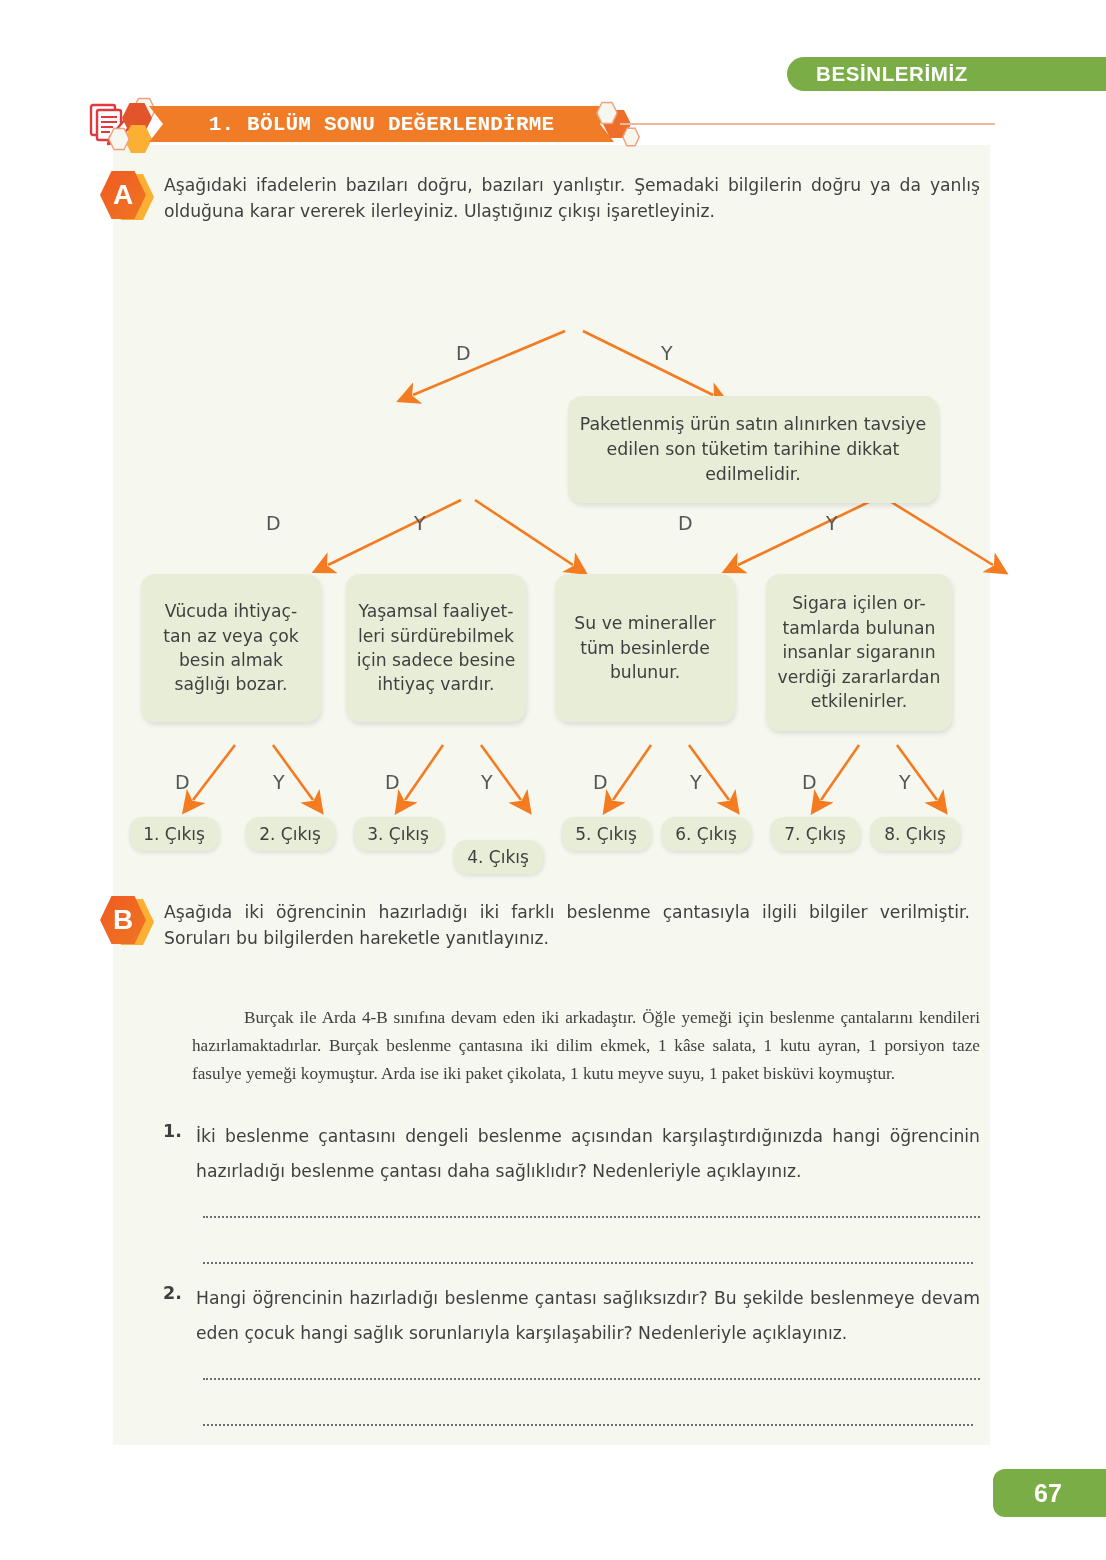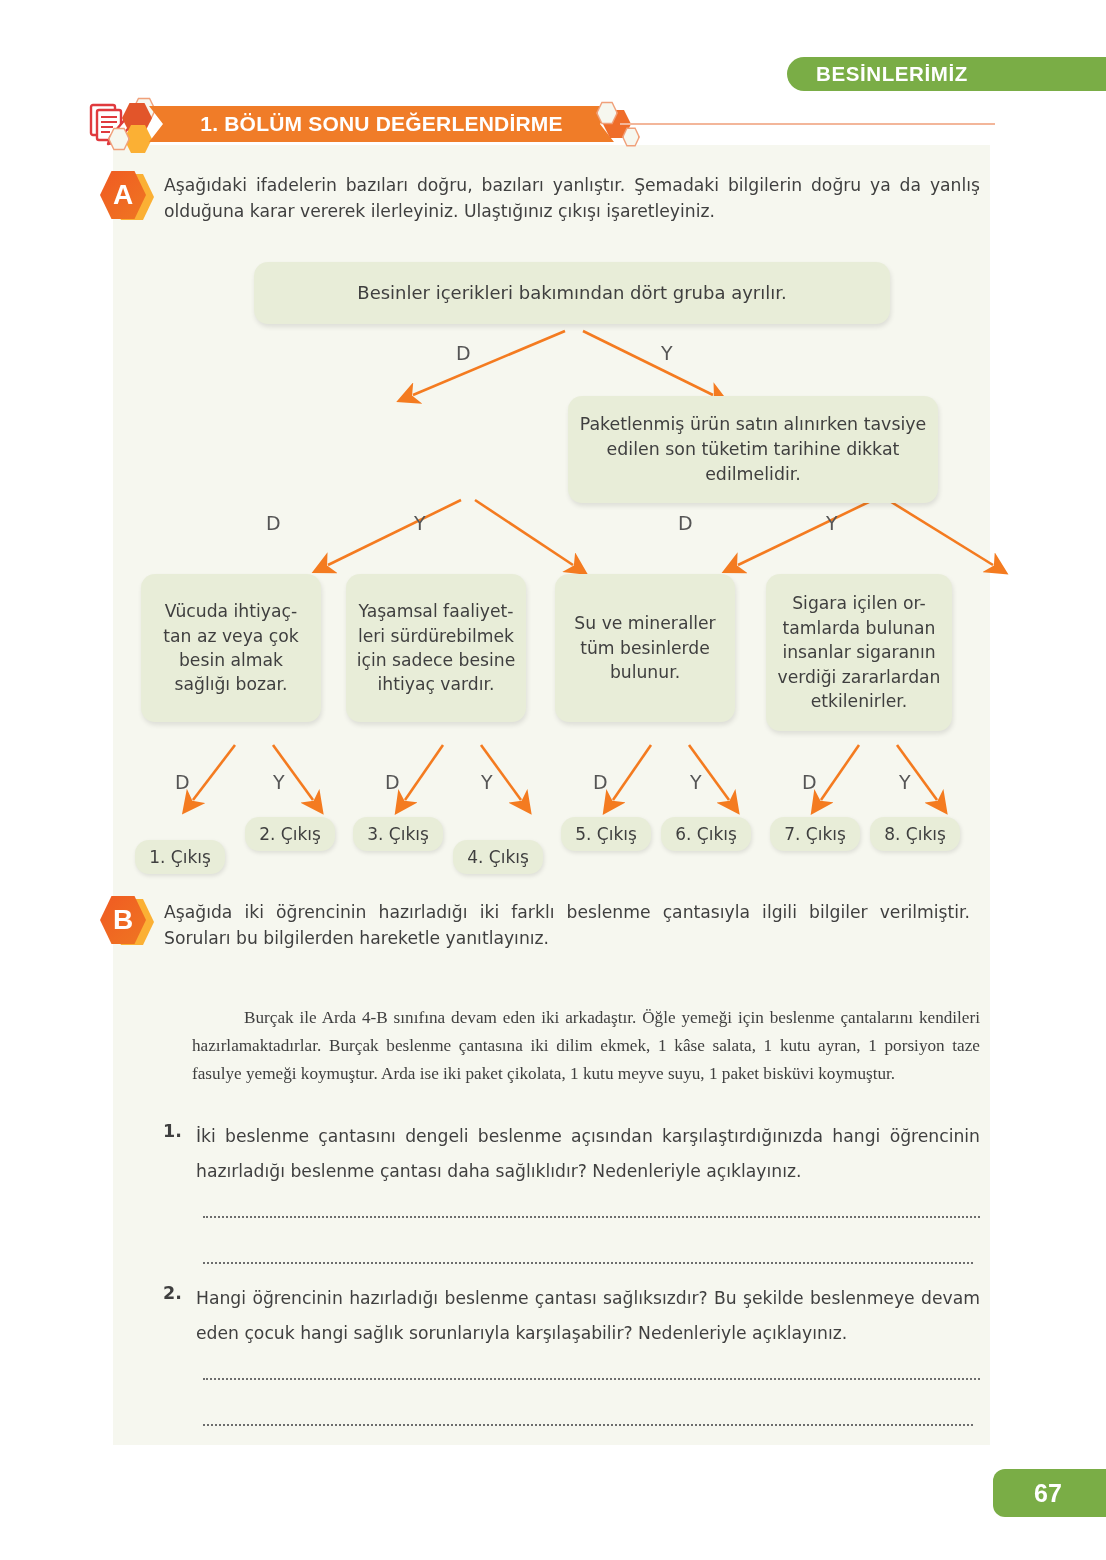--- a/index.html
+++ b/index.html
@@ -20,21 +20,21 @@
     color:#fff; font-weight:bold; font-size:20.5px; letter-spacing:.6px;
   }
 
   
   .content-panel{
     position:absolute; left:113px; top:145px; width:877px; height:1300px;
     background:#f6f7ef;
   }
 
   
-  .sec-header{ position:absolute; left:88px; top:99px; width:640px; height:50px; }
+  .sec-header{ position:absolute; left:88px; top:99px; width:640px; height:50px;font-family:Liberation Mono, monospace; }
   .banner{
     position:absolute; left:61px; top:7px; height:36px; width:465px;
     background:#f07c28;
     clip-path: polygon(0 0, 100% 0, calc(100% - 14px) 50%, 100% 100%, 0 100%, 14px 50%);
     display:flex; align-items:center; justify-content:center;
     color:#fff; font-weight:bold; font-size:21px; letter-spacing:.2px;
   }
   .banner-line{
     position:absolute; left:532px; top:24px; width:375px; height:1.6px;
     background:#f3b69a;
@@ -203,21 +203,20 @@
         <line x1="160" y1="600" x2="200" y2="655"></line>
         <line x1="330" y1="600" x2="292" y2="655"></line>
         <line x1="368" y1="600" x2="408" y2="655"></line>
         <line x1="538" y1="600" x2="500" y2="655"></line>
         <line x1="576" y1="600" x2="616" y2="655"></line>
         <line x1="746" y1="600" x2="708" y2="655"></line>
         <line x1="784" y1="600" x2="824" y2="655"></line>
       </g>
     </svg>
 
-    <div class="fbox" style="left:141px; top:117px; width:636px; height:62px; font-size:18px;">Besinler içerikleri bakımından dört gruba ayrılır.</div>
     <div class="dylab" style="left:343px; top:197px;">D</div>
     <div class="dylab" style="left:548px; top:197px;">Y</div>
 
     <div class="fbox" style="left:455px; top:251px; width:370px; height:107px; font-size:17.4px;">Paketlenmiş ürün satın alınırken tavsiye edilen son tüketim tarihine dikkat edilmelidir.</div>
 
     <div class="dylab" style="left:153px; top:367px;">D</div>
     <div class="dylab" style="left:301px; top:367px;">Y</div>
     <div class="dylab" style="left:565px; top:367px;">D</div>
     <div class="dylab" style="left:713px; top:367px;">Y</div>
 
@@ -228,21 +227,21 @@
 
     <div class="dylab" style="left:62px; top:626px;">D</div>
     <div class="dylab" style="left:160px; top:626px;">Y</div>
     <div class="dylab" style="left:272px; top:626px;">D</div>
     <div class="dylab" style="left:368px; top:626px;">Y</div>
     <div class="dylab" style="left:480px; top:626px;">D</div>
     <div class="dylab" style="left:577px; top:626px;">Y</div>
     <div class="dylab" style="left:689px; top:626px;">D</div>
     <div class="dylab" style="left:786px; top:626px;">Y</div>
 
-    <div class="exit" style="left:22px;  top:672px; width:90px;margin-top:23px;">1. Çıkış</div>
+    <div class="exit" style="left:16px;  top:672px; width:90px;">1. Çıkış</div>
     <div class="exit" style="left:132px; top:672px; width:90px;">2. Çıkış</div>
     <div class="exit" style="left:240px; top:672px; width:90px;">3. Çıkış</div>
     <div class="exit" style="left:340px; top:672px; width:90px;margin-top:23px;">4. Çıkış</div>
     <div class="exit" style="left:448px; top:672px; width:90px;">5. Çıkış</div>
     <div class="exit" style="left:548px; top:672px; width:90px;">6. Çıkış</div>
     <div class="exit" style="left:657px; top:672px; width:90px;">7. Çıkış</div>
     <div class="exit" style="left:757px; top:672px; width:90px;">8. Çıkış</div>
   </div>
 
   <div class="badge" style="left:100px; top:893px;">

